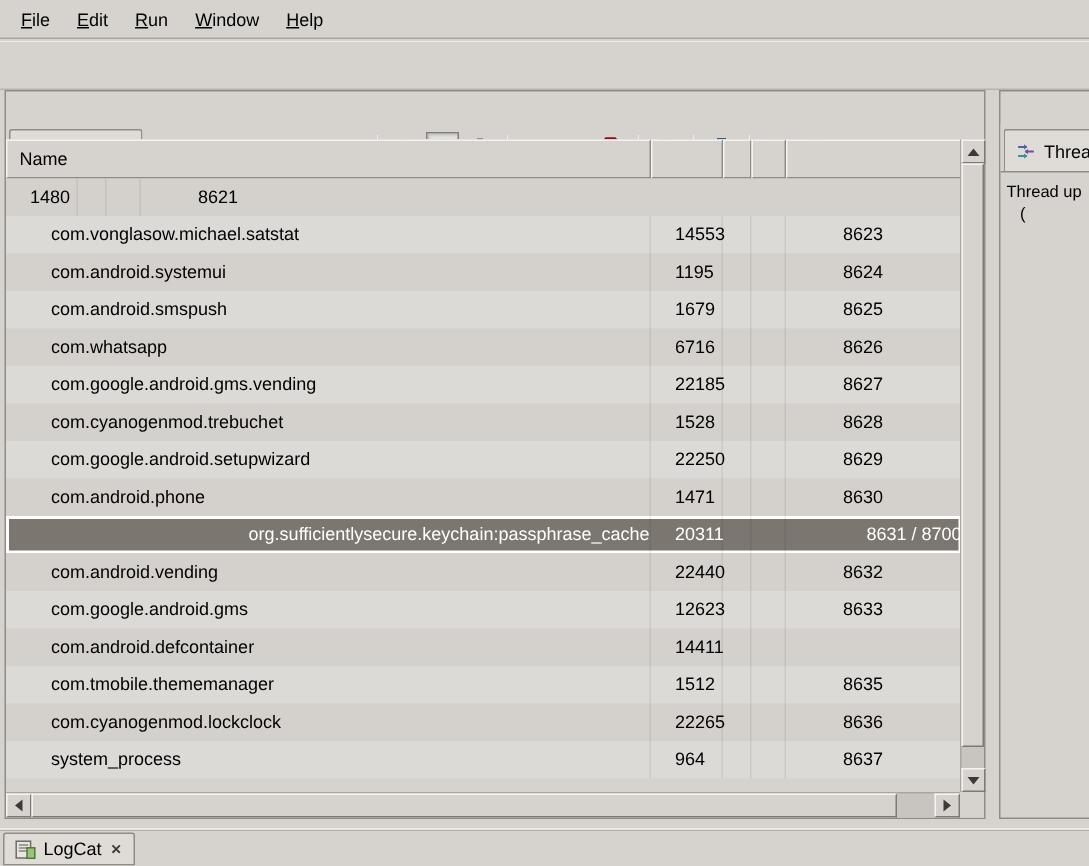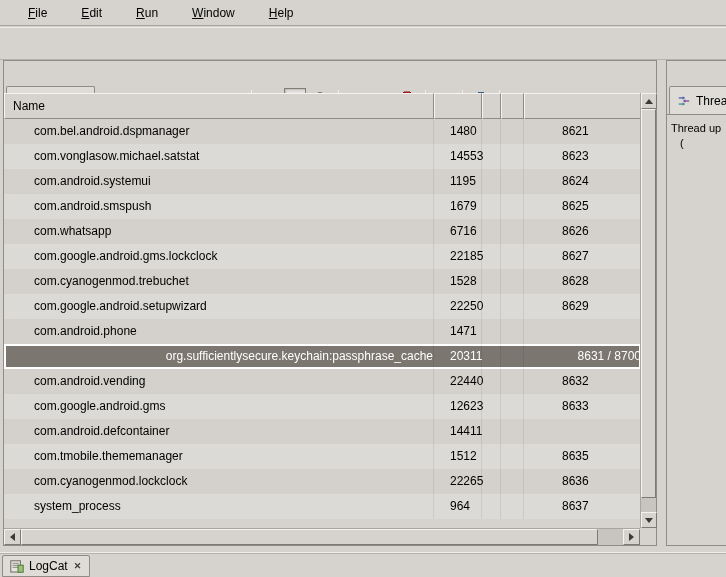--- a/index.html
+++ b/index.html
@@ -11,21 +11,21 @@
     --row-odd:#dcdad6;
   }
   *{box-sizing:border-box;}
   html,body{margin:0;padding:0;}
   body{
     width:726px;height:577px;position:relative;overflow:hidden;
     background:var(--window-bg);
     font-family:"Liberation Sans",sans-serif;font-size:12px;color:#000;
   }
   
-  .menubar{position:absolute;top:0;left:0;right:0;height:26px;display:flex;align-items:center;padding-left:19px;border-bottom:1px solid #a7a39d;background:var(--window-bg);gap:16px;}
+  .menubar{position:absolute;top:0;left:0;right:0;height:26px;display:flex;align-items:center;padding-left:5px;border-bottom:1px solid #a7a39d;background:var(--window-bg);}
   .menu-item{display:inline-block;padding:3px 9px;cursor:default;}
   .menu-item::first-letter{text-decoration:underline;}
   
   .toolbar-blank{position:absolute;top:27px;left:0;right:0;height:33px;background:var(--window-bg);border-bottom:1px solid #b5b1ab;box-shadow:inset 0 1px 0 #eceae7;}
   
   .panel{position:absolute;top:60px;height:486px;background:var(--window-bg);border:1px solid var(--panel-border);}
   .devices-panel{left:3px;width:654px;}
   .threads-panel{left:666px;width:140px;}
   .tabbar{position:relative;height:32px;border-bottom:1px solid var(--panel-border);background:var(--window-bg);margin-top:22px;}
   .tab{position:absolute;left:2px;top:3px;height:28px;display:flex;align-items:center;gap:5px;padding:0 7px;background:#dfdcd8;border:1px solid var(--panel-border);border-bottom:none;border-radius:2px 2px 0 0;}
@@ -222,21 +222,20 @@
     <div class="thead">
       <div class="th c-name">Name</div>
       <div class="th c-pid"></div>
       <div class="th c-e1"></div>
       <div class="th c-e2"></div>
       <div class="th c-port"></div>
     </div>
 
     <div class="tbody">
         <div class="row alt">
-          <div class="cell c-name">com.bel.android.dspmanager</div>
           <div class="cell c-pid">1480</div>
           <div class="cell c-e1"></div>
           <div class="cell c-e2"></div>
           <div class="cell c-port">8621</div>
         </div>
         <div class="row">
           <div class="cell c-name">com.vonglasow.michael.satstat</div>
           <div class="cell c-pid">14553</div>
           <div class="cell c-e1"></div>
           <div class="cell c-e2"></div>
@@ -257,21 +256,21 @@
           <div class="cell c-port">8625</div>
         </div>
         <div class="row alt">
           <div class="cell c-name">com.whatsapp</div>
           <div class="cell c-pid">6716</div>
           <div class="cell c-e1"></div>
           <div class="cell c-e2"></div>
           <div class="cell c-port">8626</div>
         </div>
         <div class="row">
-          <div class="cell c-name">com.google.android.gms.lockclock</div>
+          <div class="cell c-name">com.google.android.gms.vending</div>
           <div class="cell c-pid">22185</div>
           <div class="cell c-e1"></div>
           <div class="cell c-e2"></div>
           <div class="cell c-port">8627</div>
         </div>
         <div class="row alt">
           <div class="cell c-name">com.cyanogenmod.trebuchet</div>
           <div class="cell c-pid">1528</div>
           <div class="cell c-e1"></div>
           <div class="cell c-e2"></div>
@@ -282,20 +281,21 @@
           <div class="cell c-pid">22250</div>
           <div class="cell c-e1"></div>
           <div class="cell c-e2"></div>
           <div class="cell c-port">8629</div>
         </div>
         <div class="row alt">
           <div class="cell c-name">com.android.phone</div>
           <div class="cell c-pid">1471</div>
           <div class="cell c-e1"></div>
           <div class="cell c-e2"></div>
+          <div class="cell c-port">8630</div>
         </div>
         <div class="row selected">
           <div class="cell c-name">org.sufficientlysecure.keychain:passphrase_cache</div>
           <div class="cell c-pid">20311</div>
           <div class="cell c-e1"></div>
           <div class="cell c-e2"></div>
           <div class="cell c-port">8631 / 8700</div>
         </div>
         <div class="row alt">
           <div class="cell c-name">com.android.vending</div>

